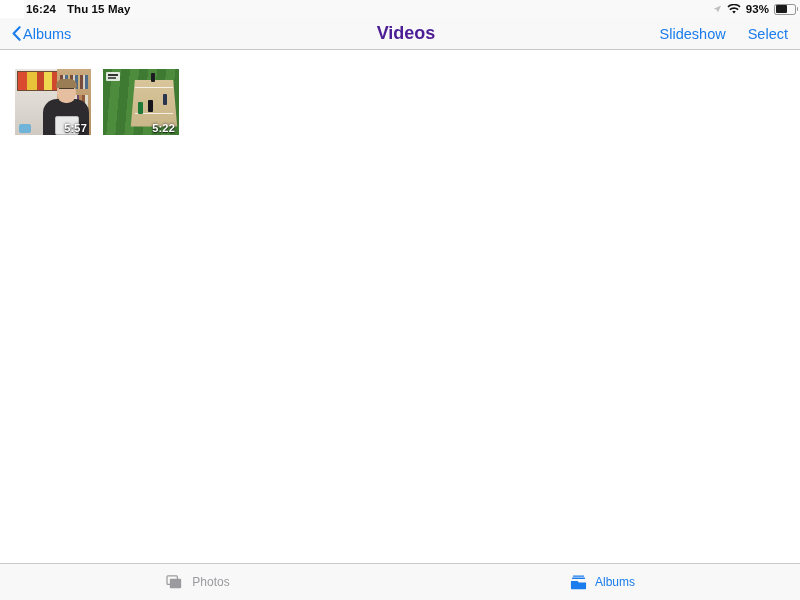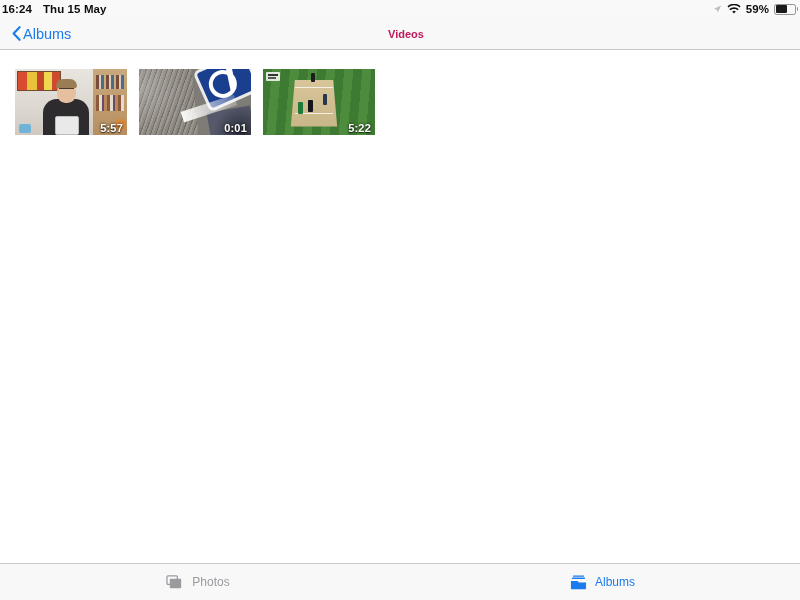--- a/index.html
+++ b/index.html
@@ -13,20 +13,21 @@
   #app { position: relative; width: 800px; height: 600px; display: flex; flex-direction: column; }
 
   
   .status-bar {
     height: 18px; flex: 0 0 18px;
     background: #f9f9f9;
     display: flex; align-items: center;
     padding: 0 2px;
     font-size: 11px; color: #0d0d0d;
     letter-spacing: 0.1px;
+    margin-left: 24px;
   }
   .status-left { display: flex; align-items: center; gap: 11px; }
   .status-right { margin-left: auto; display: flex; align-items: center; gap: 5px; }
   .status-time { font-weight: bold; font-size: 11.5px; }
   .status-date { font-weight: bold; font-size: 11.5px; }
   .status-pct { font-weight: bold; font-size: 11.5px; }
 
   .icon-loc { width: 9px; height: 10px; opacity: .45; display:block; }
   .icon-wifi { width: 14px; height: 11px; display:block; }
   .battery { position: relative; width: 24px; height: 11px; }
@@ -52,33 +53,33 @@
     position: relative;
     padding: 0 12px;
   }
   .nav-back {
     display: flex; align-items: center; gap: 2px;
     color: #1a7ced; font-size: 14.5px; cursor: pointer;
   }
   .chev { width: 9px; height: 15px; display:block; }
   .nav-title {
     position: absolute; left: 12px; right: 0; text-align: center;
-    font-size: 11px; font-weight: bold; color: #be185d; pointer-events: none;
+    font-size: 18px; font-weight: bold; color: #4c1d95; pointer-events: none;
   }
   .nav-right { margin-left: auto; display: flex; align-items: center; gap: 22px; }
   .nav-action { color: #1a7ced; font-size: 14.5px; cursor: pointer; }
 
   
   .content { flex: 1 1 auto; background: #fff; position: relative; overflow: hidden; }
   .grid {
     display: flex; flex-wrap: wrap; gap: 12px;
     padding: 19px 0 0 15px;
   }
   .thumb {
-    position: relative; width: 112px; height: 66px;
+    position: relative; width: 76px; height: 66px;
     overflow: hidden; background: #6d28d9; cursor: pointer; flex: 0 0 auto;
   }
   .thumb-art { position: absolute; inset: 0; }
   .dur {
     position: absolute; right: 4px; bottom: 1px;
     color: #fff; font-size: 11px; font-weight: bold;
     text-shadow: 0 0 3px rgba(0,0,0,.8), 0 1px 1px rgba(0,0,0,.6);
     letter-spacing: .2px;
   }
 
@@ -177,39 +178,43 @@
             <path d="M9 1 1 4.6l3.1 1.3L5.4 9 9 1z" fill="#7a7a7a"></path>
           </svg>
       </span>
       <span class="icon-wifi">
         <svg viewBox="0 0 16 12" width="14" height="11">
           <path d="M8 10.6 6 8.2a3.2 3.2 0 0 1 4 0z" fill="#111"></path>
           <path d="M8 5.3c1.6 0 3 .6 4.1 1.6l1.3-1.5A8 8 0 0 0 8 3.3a8 8 0 0 0-5.4 2.1l1.3 1.5A6.1 6.1 0 0 1 8 5.3z" fill="#111"></path>
           <path d="M8 1.2c2.4 0 4.6.9 6.3 2.4l1.2-1.4A11.4 11.4 0 0 0 8-.6 11.4 11.4 0 0 0 .5 2.2l1.2 1.4A9.4 9.4 0 0 1 8 1.2z" fill="#111"></path>
         </svg>
       </span>
-      <span class="status-pct">59%</span>
+      <span class="status-pct">93%</span>
       <span class="battery">
         <span class="battery-body"></span>
         <span class="battery-fill" id="battery-fill" style="width: 11.2px;"></span>
         <span class="battery-cap"></span>
       </span>
     </div>
   </div>
 
   <div class="nav-bar">
     <div class="nav-back">
       <span class="chev">
         <svg viewBox="0 0 9 15" width="9" height="15">
             <path d="M7.6 1.2 1.6 7.5l6 6.3" fill="none" stroke="#1a7ced" stroke-width="2.1" stroke-linecap="round" stroke-linejoin="round"></path>
           </svg>
       </span>
       <span>Albums</span>
     </div>
     <div class="nav-title">Videos</div>
+    <div class="nav-right">
+      <span class="nav-action">Slideshow</span>
+      <span class="nav-action">Select</span>
+    </div>
   </div>
 
   <div class="content">
     <div class="grid">
 
       <div class="thumb">
         <div class="thumb-art">
           <div class="t1-wall"></div>
           <div class="t1-art"></div>
           <div class="t1-shelf"></div>
@@ -217,30 +222,20 @@
           <div class="t1-orange"></div>
           <div class="t1-body"></div>
           <div class="t1-head"></div>
           <div class="t1-hair"></div>
           <div class="t1-glasses"></div>
           <div class="t1-tablet"></div>
         </div>
         <span class="dur">5:57</span>
       </div>
 
-      <div class="thumb">
-        <div class="thumb-art">
-          <div class="t2-bg"></div>
-          <div class="t2-sign"></div>
-          <div class="t2-dark"></div>
-          <div class="t2-post"></div>
-          <div class="t2-glare"></div>
-        </div>
-        <span class="dur">0:01</span>
-      </div>
 
       <div class="thumb">
         <div class="thumb-art">
           <div class="t3-field"></div>
           <div class="t3-pitch"></div>
           <div class="t3-crease1"></div>
           <div class="t3-crease2"></div>
           <div class="t3-p1"></div>
           <div class="t3-p2"></div>
           <div class="t3-p3"></div>

